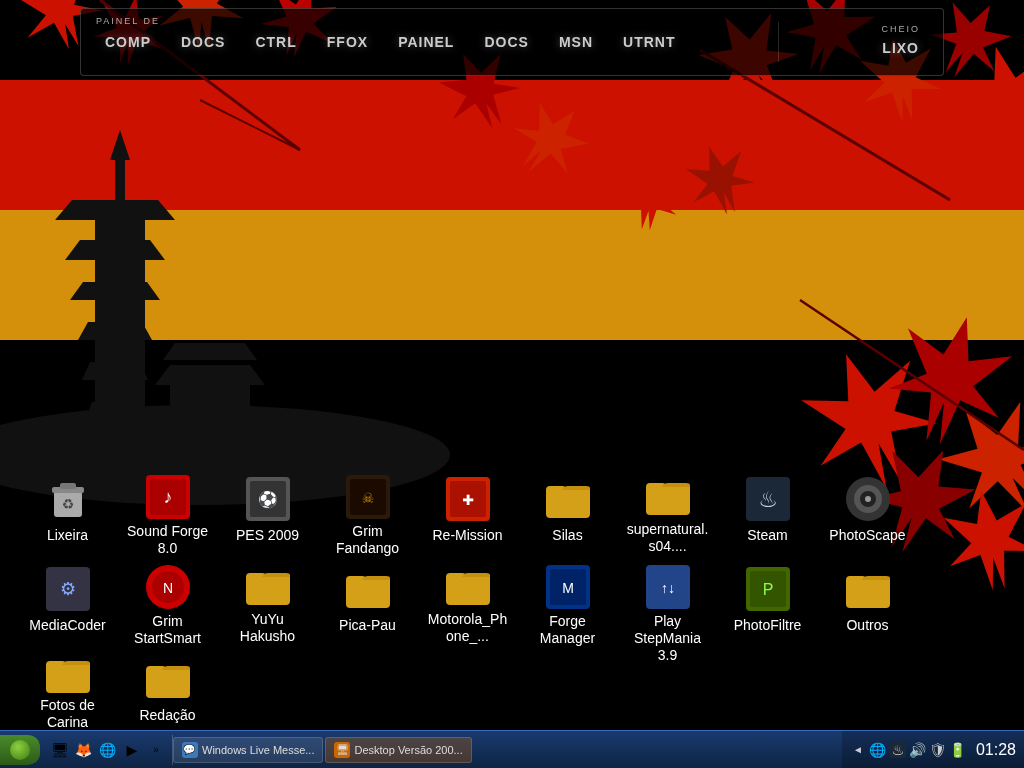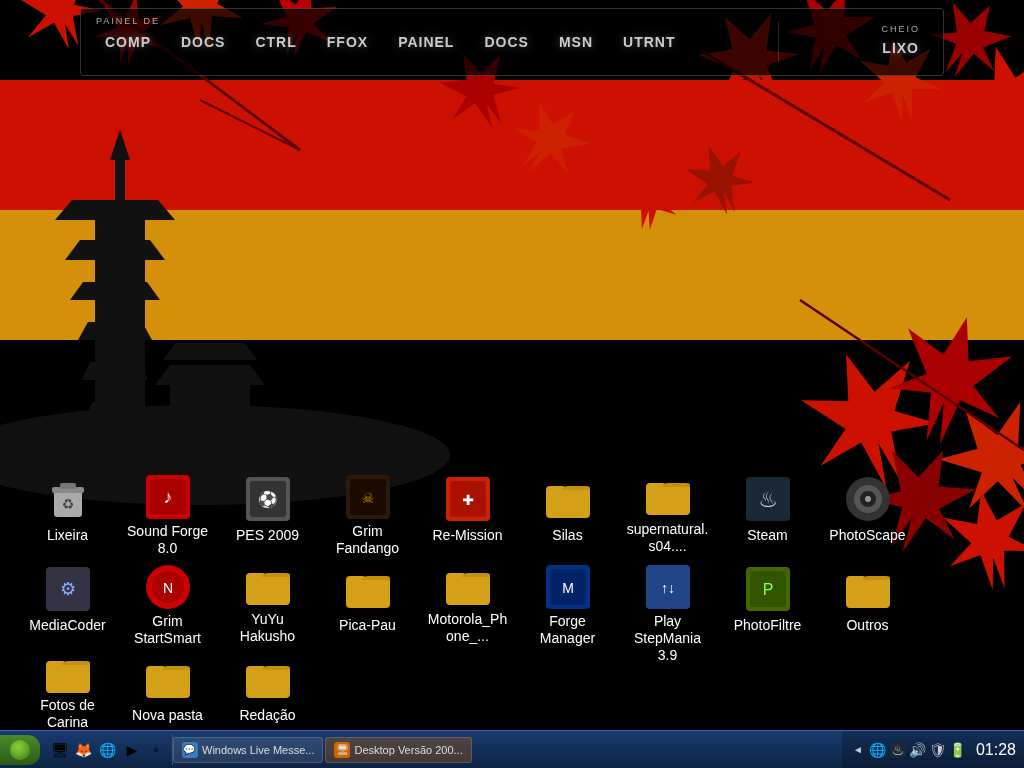--- a/index.html
+++ b/index.html
@@ -575,29 +575,20 @@
       </div>
       <span class="icon-label">Fotos de Carina Alencar por Si...</span>
     </div>
     <div class="desktop-icon">
       <div class="icon-img">
         <svg width="44" height="38" viewBox="0 0 44 38">
           <path d="M0 10 Q0 6 4 6 L16 6 Q20 6 22 10 L44 10 L44 34 Q44 38 40 38 L4 38 Q0 38 0 34 Z" fill="#d4a017"></path>
           <path d="M0 10 L44 10 L44 8 Q44 6 40 6 L22 6 Q18 6 16 10 Z" fill="#c4900d"></path>
         </svg>
       </div>
-      <span class="icon-label">Nova pasta</span>
-    </div>
-    <div class="desktop-icon">
-      <div class="icon-img">
-        <svg width="44" height="38" viewBox="0 0 44 38">
-          <path d="M0 10 Q0 6 4 6 L16 6 Q20 6 22 10 L44 10 L44 34 Q44 38 40 38 L4 38 Q0 38 0 34 Z" fill="#d4a017"></path>
-          <path d="M0 10 L44 10 L44 8 Q44 6 40 6 L22 6 Q18 6 16 10 Z" fill="#c4900d"></path>
-        </svg>
-      </div>
       <span class="icon-label">Redação</span>
     </div>
   </div>
 
 <div id="taskbar">
   <div id="start-button">
     <div class="start-orb"></div>
   </div>
 
   <div id="quick-launch">

